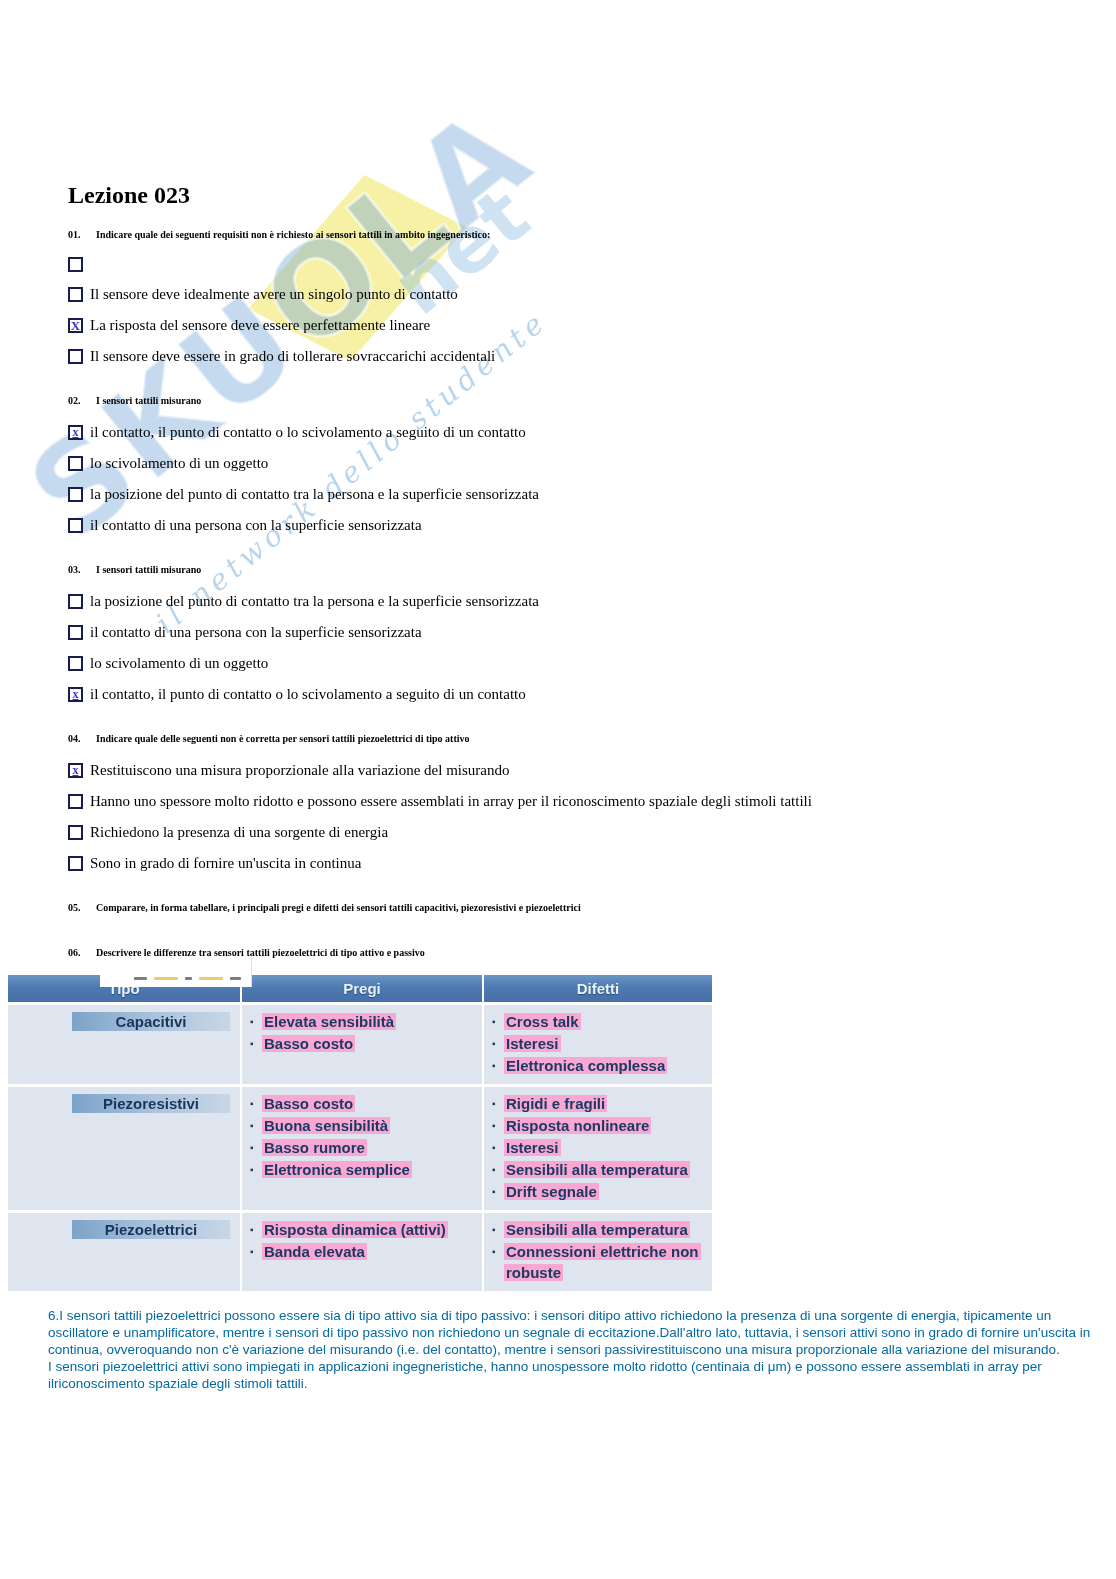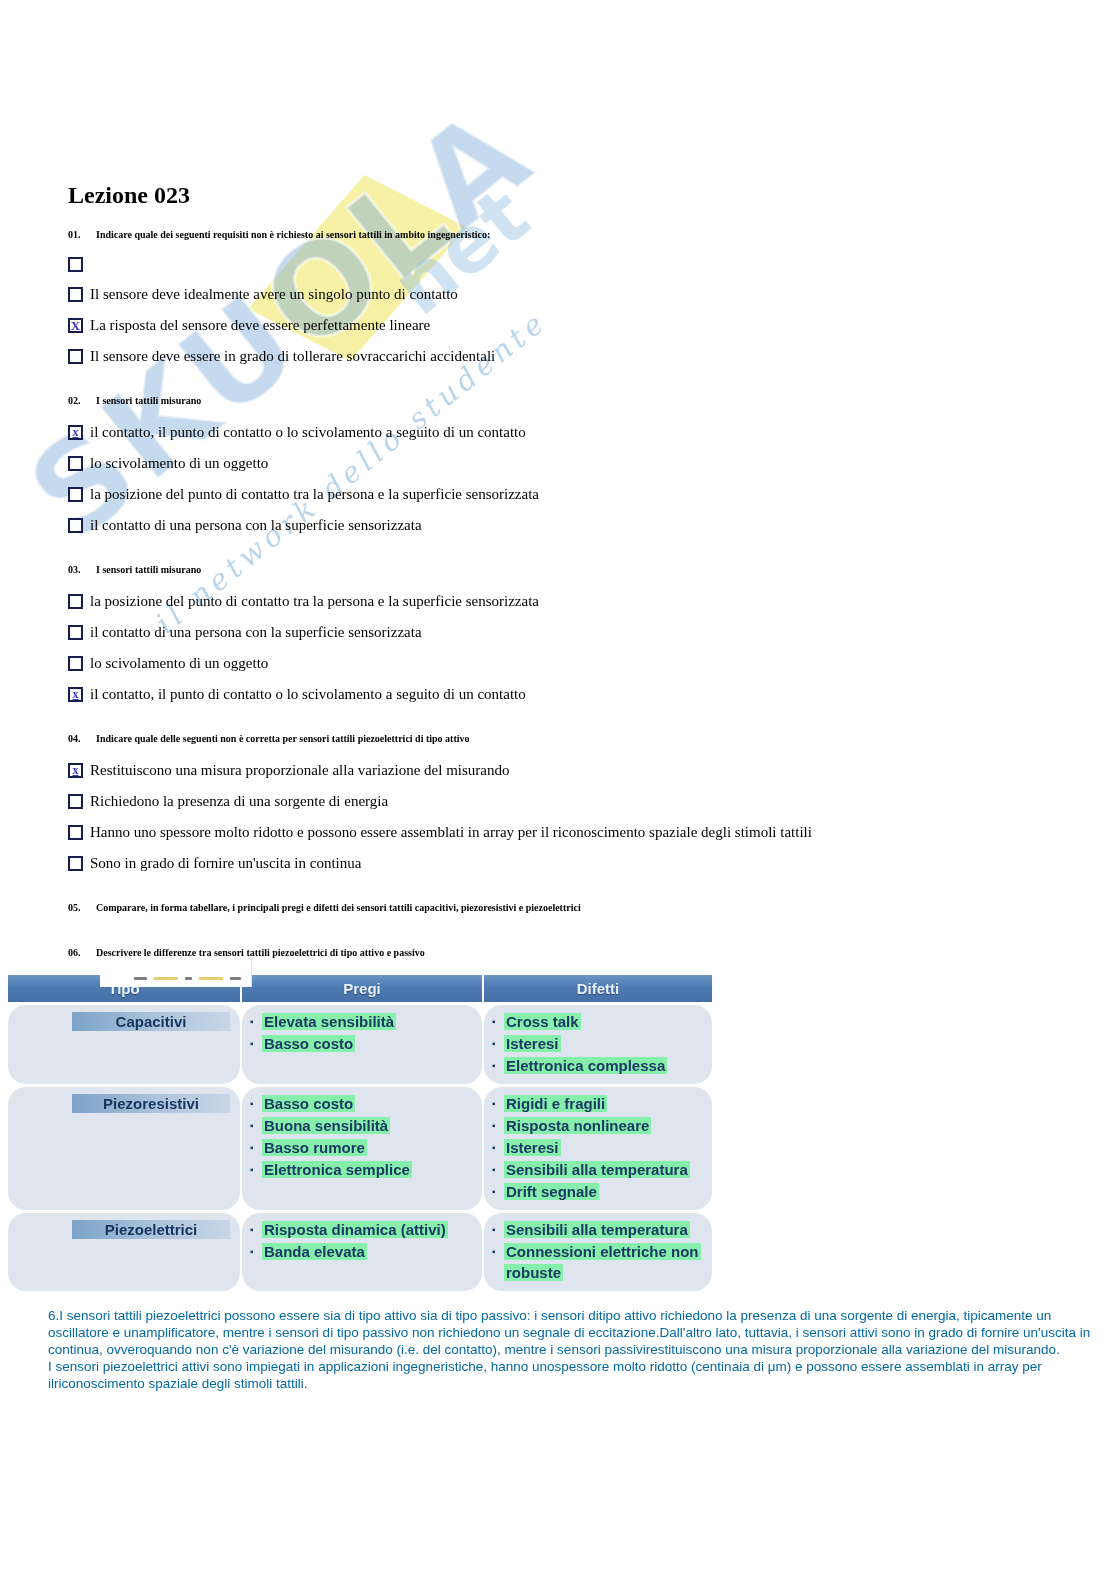--- a/index.html
+++ b/index.html
@@ -38,31 +38,31 @@
   .mark.underline { text-decoration:underline; font-size:12px; }
 
   
   .table { position:relative; width:640px; margin:13px 0 0 8px;
            font-family:"Liberation Sans", sans-serif; }
   .t-header { display:flex; gap:2px; background:#fff; }
   .t-hcell { height:27px; background:linear-gradient(#6d96c5 0%, #4d7ab2 45%, #466fa5 100%);
              color:#eaf2fa; font-weight:bold; font-size:15px; text-align:center; line-height:27px;
              text-shadow:0 1px 1px #274a78; }
   .t-row { display:flex; gap:2px; background:#fff; margin-top:3px; }
-  .t-cell { background:#dee5ef; padding:5px 8px 7px 8px;border-radius:18px; }
+  .t-cell { background:#dee5ef; padding:5px 8px 7px 8px; }
   .w-tipo { width:232px; flex:none; }
   .w-pregi { width:240px; flex:none; }
   .w-difetti { width:228px; flex:none; }
   .type-band { display:block; margin:2px 2px 0 56px; padding:1px 4px; text-align:center;
                font-weight:bold; font-size:15px; color:#17365d;
                background:linear-gradient(to right,#7da3c9 0%, #adc4dc 55%, #c7d6e7 100%); }
   .b-item { position:relative; padding-left:12px; margin:1px 0; font-weight:bold;
             font-size:15px; line-height:21px; color:#1b3a63; }
   .b-item::before { content:"▪"; position:absolute; left:0; top:0; font-size:10px; color:#1b3a63; }
-  .b-item > span { background:#86efac; padding:0 2px; box-decoration-break:clone;
+  .b-item > span { background:#f9a8d4; padding:0 2px; box-decoration-break:clone;
                    -webkit-box-decoration-break:clone; }
 
   
   .mini-overlay { position:absolute; left:92px; top:-18px; width:152px; height:30px;
                   background:#fff; z-index:3; border-right:1px solid #e0e0e0;
                   display:flex; align-items:flex-end; gap:7px; padding:0 0 7px 34px; }
   .frag { display:inline-block; height:3px; border-radius:1px; }
   .frag.g1 { width:13px; background:#7d7d7d; }
   .frag.y  { width:24px; height:3px; background:#e8cf6e; }
   .frag.g2 { width:7px;  background:#7d7d7d; }
@@ -188,27 +188,27 @@
       <div class="option">
         <span class="checkbox">
             <span class="mark underline">x</span>
           </span>
         <span class="opt-label">Restituiscono una misura proporzionale alla variazione del misurando</span>
       </div>
       <div class="option">
         <span class="checkbox">
             <span class="mark"></span>
           </span>
+        <span class="opt-label">Hanno uno spessore molto ridotto e possono essere assemblati in array per il riconoscimento spaziale degli stimoli tattili</span>
+      </div>
+      <div class="option">
+        <span class="checkbox">
+            <span class="mark"></span>
+          </span>
         <span class="opt-label">Richiedono la presenza di una sorgente di energia</span>
-      </div>
-      <div class="option">
-        <span class="checkbox">
-            <span class="mark"></span>
-          </span>
-        <span class="opt-label">Hanno uno spessore molto ridotto e possono essere assemblati in array per il riconoscimento spaziale degli stimoli tattili</span>
       </div>
       <div class="option">
         <span class="checkbox">
             <span class="mark"></span>
           </span>
         <span class="opt-label">Sono in grado di fornire un'uscita in continua</span>
       </div>
     </div>
 
     <div class="question">

